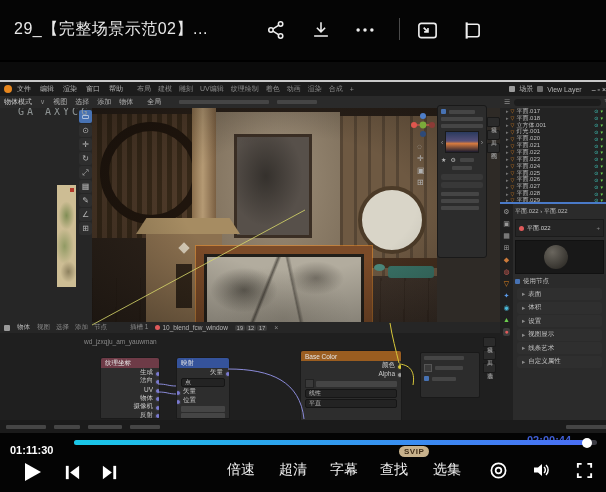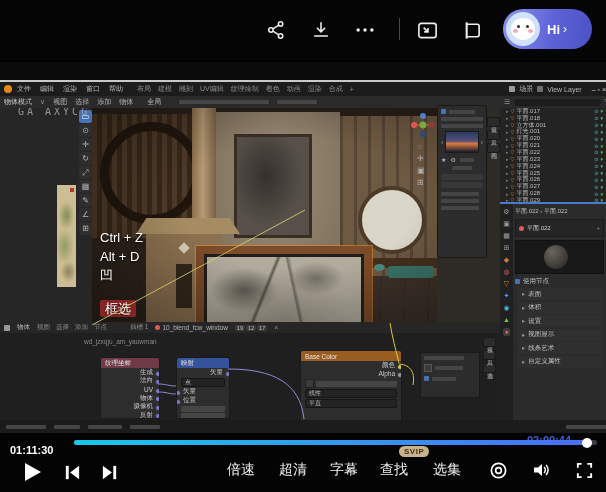--- a/index.html
+++ b/index.html
@@ -46,20 +46,21 @@
   #controls{left:0;top:433px;width:606px;height:59px;background:#040404}
   .ctext{font-size:14px;color:#f2f2f2;cursor:pointer;white-space:nowrap}
   .timetxt{font-size:11px;color:#fff;font-weight:bold}
 </style>
 </head>
 <body>
 
 <div id="stage">
 
   <div id="titlebar" class="a">
+    <div class="a vtitle">29_【完整场景示范02】...</div>
 
     <span class="a tbic ic" style="left:263px">
       <svg width="22" height="22" viewBox="0 0 24 24" fill="none" stroke="#eee" stroke-width="1.7">
         <circle cx="17" cy="5.5" r="2.4"></circle>
           <circle cx="6.5" cy="12" r="2.4"></circle>
           <circle cx="17" cy="18.5" r="2.4"></circle>
         <path d="M8.7 10.8l6-3.9M8.7 13.2l6 3.9"></path>
       </svg>
     </span>
     <span class="a tbic ic" style="left:308px">
@@ -81,31 +82,20 @@
         <path d="M8 9l4.5 4.5M12.5 9.5v4h-4"></path>
       </svg>
     </span>
     <span class="a tbic ic" style="left:457px">
       <svg width="23" height="23" viewBox="0 0 24 24" fill="none" stroke="#eee" stroke-width="1.7">
         <path d="M8 5.5h11a2 2 0 012 2v9a2 2 0 01-2 2H8"></path>
         <path d="M8 3.5v17" stroke-width="2.2"></path>
       </svg>
     </span>
 
-    <div id="hi-pill" class="a">
-      <div id="mascot">
-        <div class="face"></div>
-        <div class="eye" style="left:11px;top:13px"></div>
-        <div class="eye" style="left:20px;top:13px"></div>
-        <div class="blush" style="left:7px;top:17px"></div>
-        <div class="blush" style="left:22px;top:17px"></div>
-      </div>
-      <span class="hitxt">Hi</span>
-      <span class="chev">›</span>
-    </div>
   </div>
 
   <div id="video" class="a">
 
     <div class="a" style="left:0;top:18px;width:606px;height:2px;background:#c9c9c9"></div>
 
     <div class="a row" style="left:0;top:20px;width:606px;height:14px;background:#1c1c1c;padding-left:4px">
       <span style="width:8px;height:8px;border-radius:50%;background:#e8871e;margin-right:5px"></span>
       <span class="row" style="gap:9px">
 
@@ -237,26 +227,20 @@
       <div class="a" style="left:417px;top:34px;display:flex;flex-direction:column;gap:3px;color:#b0b0b0;font-size:8px;line-height:9px">
         <span>◌</span>
         <span>✛</span>
         <span>▣</span>
         <span>⊞</span>
       </div>
 
       <div class="a" style="left:18px;top:-2px;font-family:'DejaVu Sans Mono',monospace;font-size:10px;
            letter-spacing:3px;color:#9aa0a0;opacity:.9">GA AXYCG</div>
 
-      <div class="a" style="left:100px;top:120px">
-        <div class="keyline">Ctrl + Z</div>
-        <div class="keyline">Alt + D</div>
-        <div class="keyline">凹</div>
-        <div class="keyline" style="margin-top:14px"><span style="background:rgba(150,40,40,.85);border-radius:2px;padding:1px 5px">框选</span></div>
-      </div>
 
       <div class="a" style="left:487px;top:6px;width:13px">
 
       <div class="vtab">项目</div>
           <div class="vtab">工具</div>
           <div class="vtab">视图</div>
         </div>
     </div>
 
     <div class="a" style="left:437px;top:43px;width:50px;height:153px;background:rgba(44,44,44,.97);

